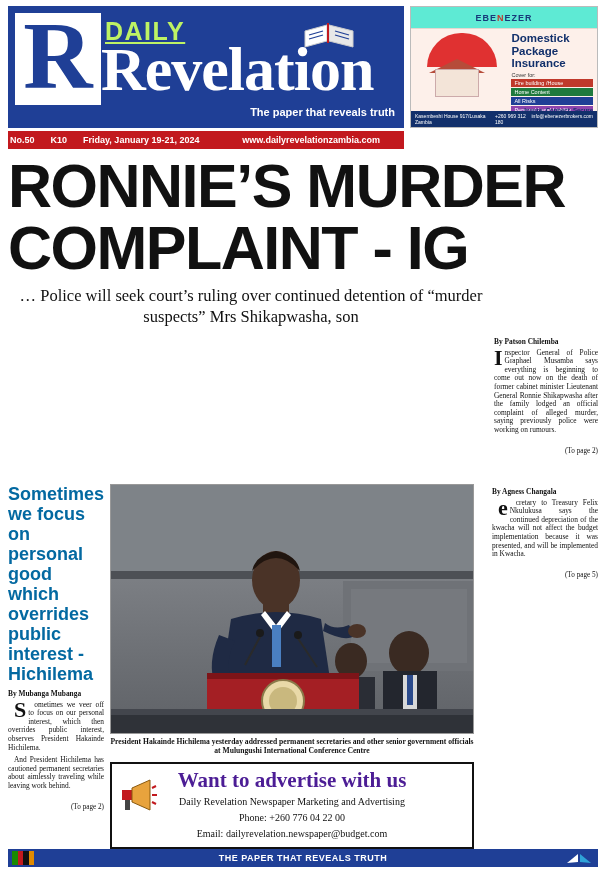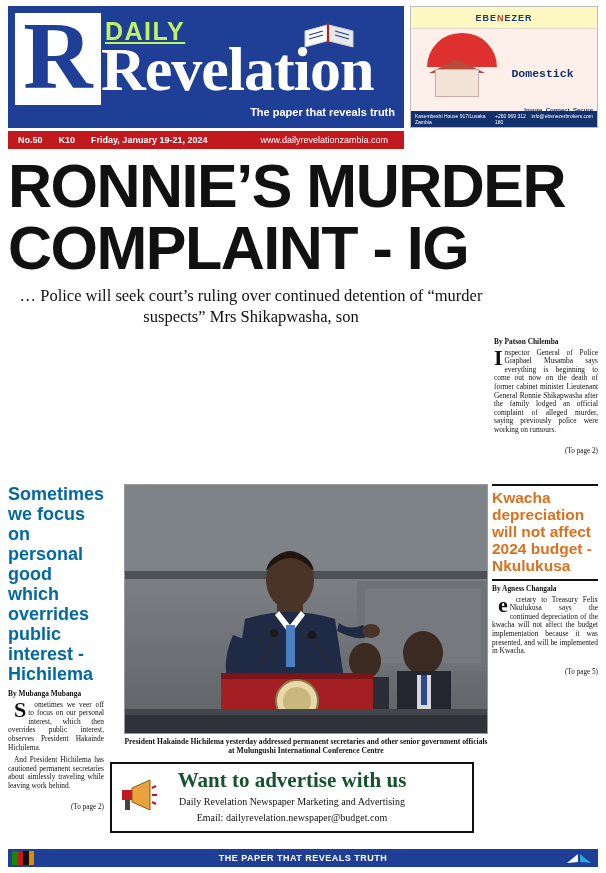--- a/index.html
+++ b/index.html
@@ -90,21 +90,21 @@
   
   .ad-top {
     flex: 1 1 auto;
     border: 1px solid #bbb;
     background: #fdf0ea;
     position: relative;
     overflow: hidden;
   }
   .ad-top-head {
     height: 22px;
-    background: #fef9c3;
+    background: #5eead4;
     display: flex;
     align-items: center;
     justify-content: center;
     border-bottom: 1px solid #e3d7d0;
   }
   .ebenezer {
     font-family: "Liberation Sans", sans-serif;
     font-size: 9px;
     font-weight: bold;
     letter-spacing: 1px;
@@ -136,26 +136,25 @@
   .house-roof {
     position: absolute;
     left: 18px; top: 30px;
     width: 0; height: 0;
     border-left: 28px solid transparent;
     border-right: 28px solid transparent;
     border-bottom: 14px solid #b64c3a;
   }
   .ad-right { flex: 1 1 auto; padding: 3px 4px 0 0; }
   .ad-title {
-    font-family: Liberation Mono, monospace;
+    font-family: Liberation Sans, sans-serif;
     font-weight: bold;
     font-size: 11.5px;
     color: #12306b;
     line-height: 12.5px;
-    margin-top: 36px;
   }
   .ad-cover {
     font-family: "Liberation Sans", sans-serif;
     font-size: 5.5px;
     color: #333;
     margin-top: 2px;
   }
   .ad-bullets { margin-top: 1px; }
   .ad-bullet {
     font-family: "Liberation Sans", sans-serif;
@@ -190,25 +189,25 @@
   .infobar {
     margin-top: 3px;
     height: 18px;
     background: #c2191e;
     color: #fff;
     display: flex;
     align-items: center;
     font-family: "Liberation Sans", sans-serif;
     font-size: 9px;
     font-weight: bold;
-    padding: 0 10px;
+    padding: 0 2px;
     width: 396px;
   }
   .infobar span { margin-right: 16px; }
-  .infobar .web { margin-left: auto; margin-right: 6px; font-weight: normal; }
+  .infobar .web { margin-left: auto; margin-right: 22px; font-weight: bold; }
 
   
   .headline {
     margin-top: 6px;
     width: 486px;
   }
   .headline-line {
     font-family: "Liberation Sans", sans-serif;
     font-weight: bold;
     font-size: 61px;
@@ -282,21 +281,21 @@
     font-family: "Liberation Serif", serif;
     font-size: 7.4px;
     line-height: 8.6px;
     text-align: justify;
     color: #111;
   }
   .col-left .body p { margin: 0 0 4px 0; text-indent: 6px; }
 
   .photo-wrap {
     position: absolute;
-    left: 116px;
+    left: 102px;
     top: 0;
     width: 364px;
   }
   .photo {
     width: 364px;
     height: 250px;
     position: relative;
     overflow: hidden;
     background: #6d6f72;
     border: 1px solid #999;
@@ -345,21 +344,21 @@
     border: 2px solid #111;
     padding: 5px 6px 7px 6px;
     text-align: center;
   }
   .advertise h2 {
     margin: 0;
     font-family: "Liberation Serif", serif;
     font-weight: bold;
     font-size: 21px;
     line-height: 23px;
-    color: #14532d;
+    color: #4c1d95;
   }
   .advertise p {
     margin: 3px 0 0 0;
     font-family: Liberation Serif, serif;
     font-size: 10px;
     line-height: 13px;
     color: #111;
   }
   .megaphone {
     position: absolute;
@@ -538,39 +537,39 @@
           <circle cx="187" cy="150" r="4" fill="#1a1a1a"></circle>
 
           <rect x="0" y="228" width="364" height="22" fill="#2f3238"></rect>
           <rect x="0" y="224" width="364" height="6" fill="#43464d"></rect>
         </svg>
       </div>
       <div class="caption">President Hakainde Hichilema yesterday addressed permanent secretaries and other senior government officials at Mulungushi International Conference Centre</div>
     </div>
 
     <div class="col-right">
-      <div class="kwacha-head">Kwacha depreciation will not affect 2024 budget - Nkulukusa</div>
       <div class="body">
         <div class="byline">By Agness Changala</div>
         <p class="dropcap">ecretary to Treasury Felix Nkulukusa says the continued depreciation of the kwacha will not affect the budget implementation because it was presented, and will be implemented in Kwacha.</p>
         <div class="topage">(To page 5)</div>
       </div>
     </div>
 
     <div class="advertise">
       <svg class="megaphone" viewBox="0 0 38 34">
         <rect x="2" y="12" width="10" height="10" fill="#c2191e"></rect>
         <path d="M12 10 L30 2 L30 32 L12 24 Z" fill="#e8a33d" stroke="#8a5a10"></path>
         <rect x="5" y="22" width="5" height="10" fill="#444"></rect>
         <path d="M32 10 L36 8" stroke="#c2191e" stroke-width="2"></path>
         <path d="M32 17 L37 17" stroke="#c2191e" stroke-width="2"></path>
         <path d="M32 24 L36 26" stroke="#c2191e" stroke-width="2"></path>
       </svg>
       <h2>Want to advertise with us</h2>
       <p>Daily Revelation Newspaper Marketing and Advertising</p>
+      <p>Phone: +260 776 04 22 00</p>
       <p>Email: dailyrevelation.newspaper@budget.com</p>
     </div>
   </div>
 
   <div class="footer">
     <div class="flag">
       <i style="background:#198a00"></i>
         <i style="background:#c2191e"></i>
         <i style="background:#111"></i>
         <i style="background:#e08a00"></i>

